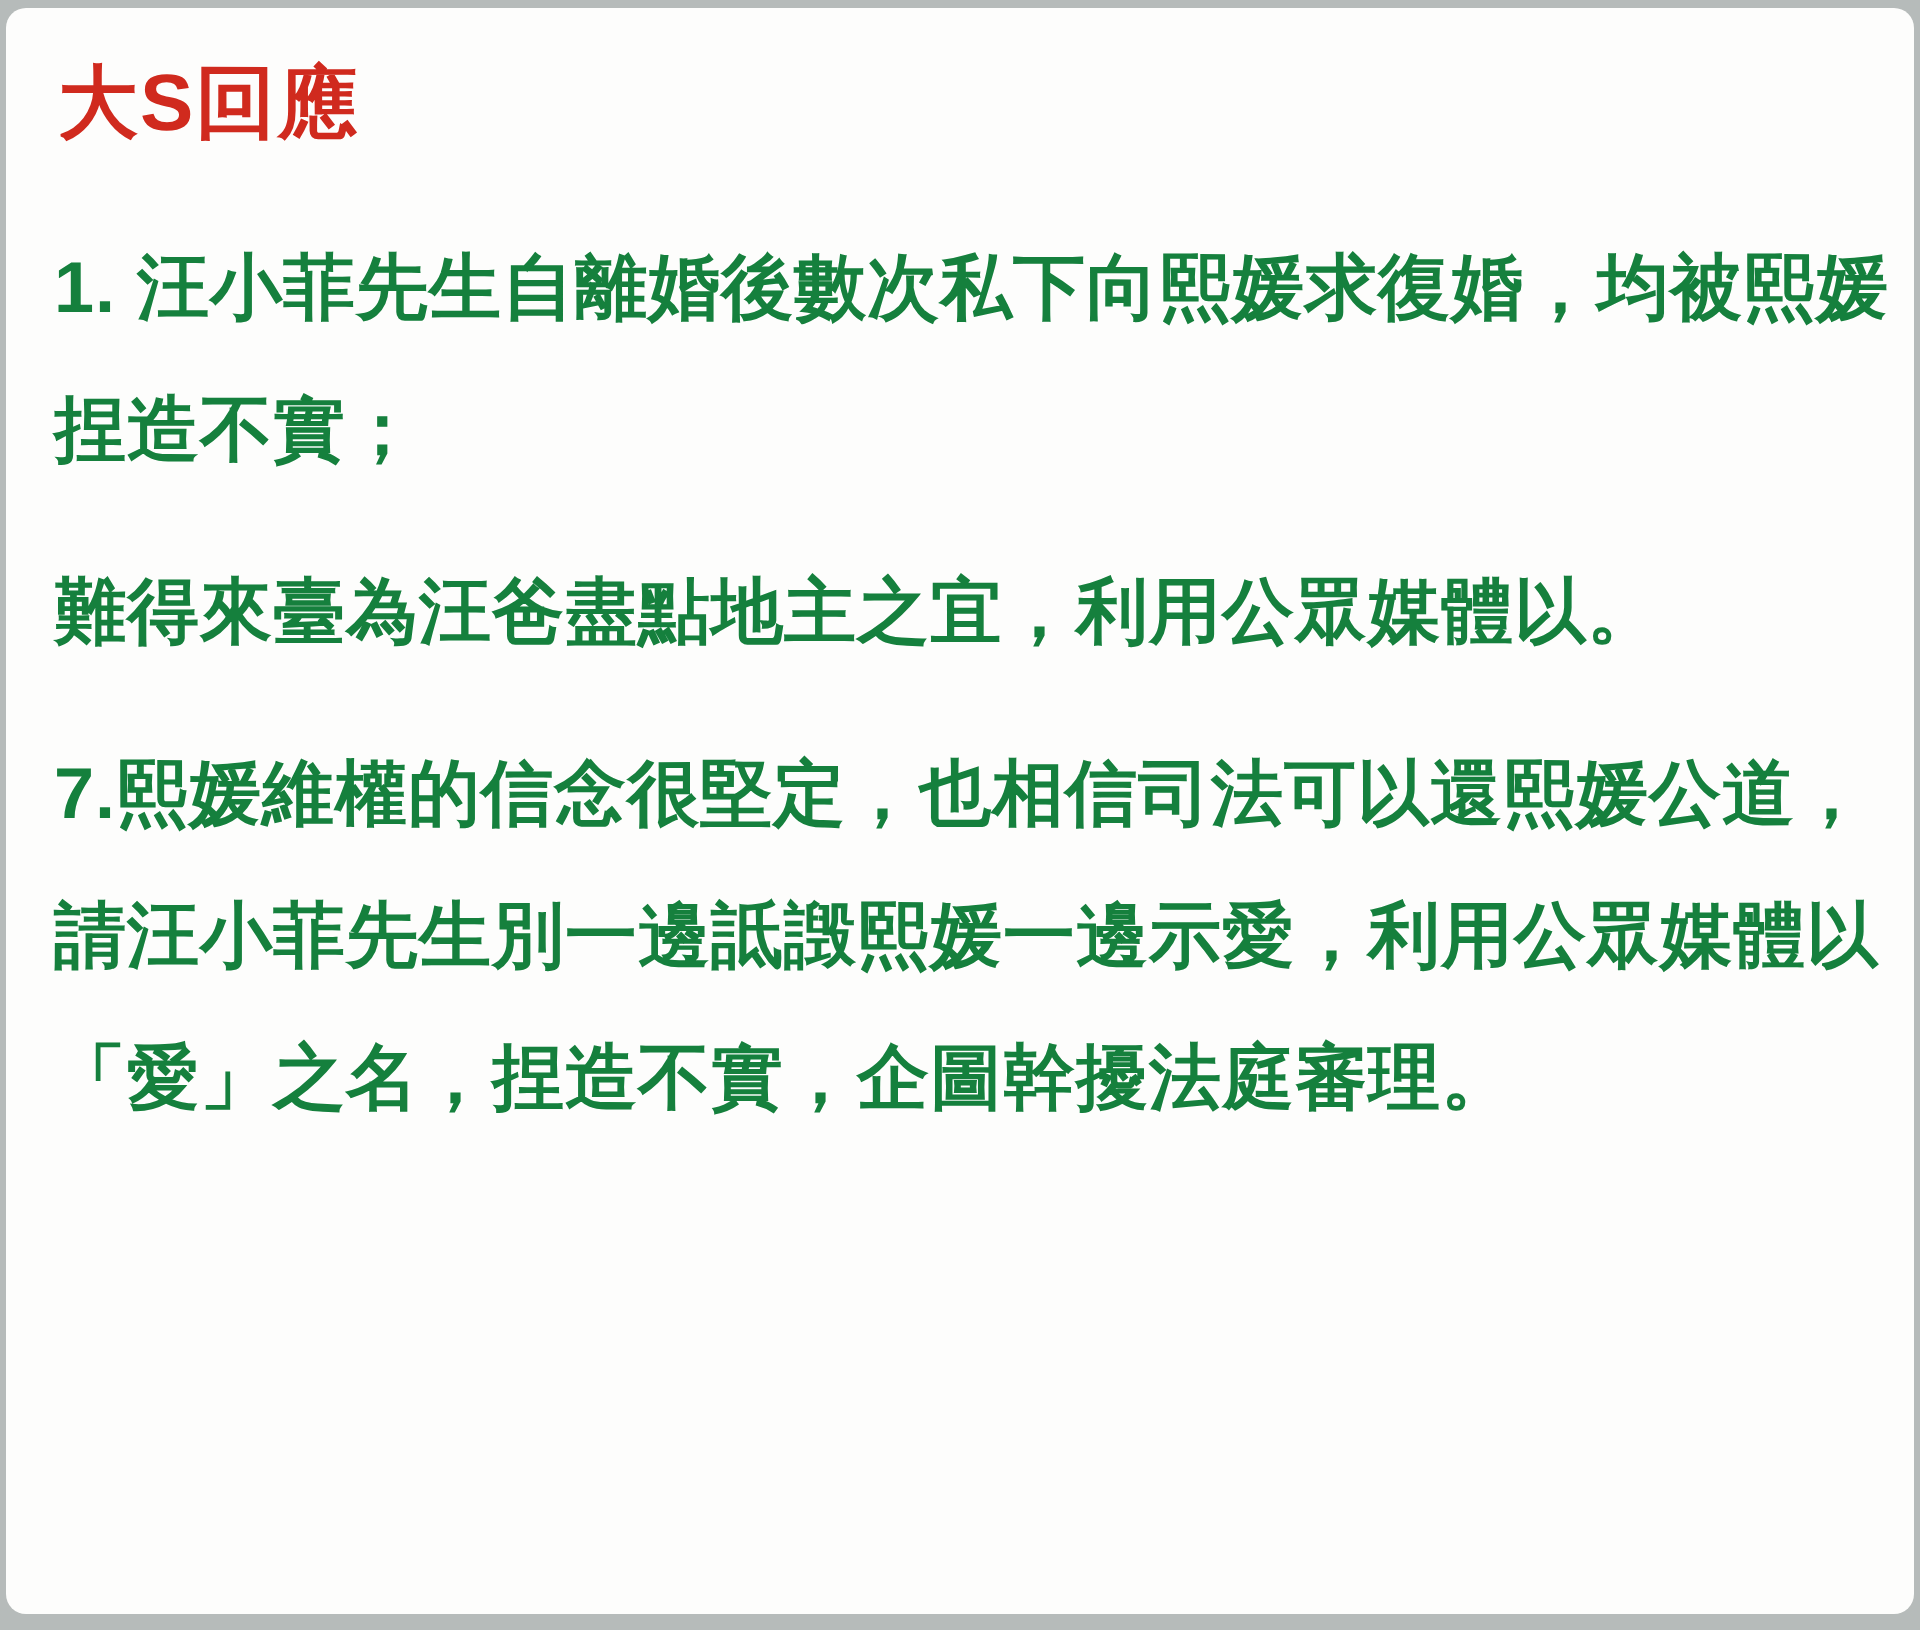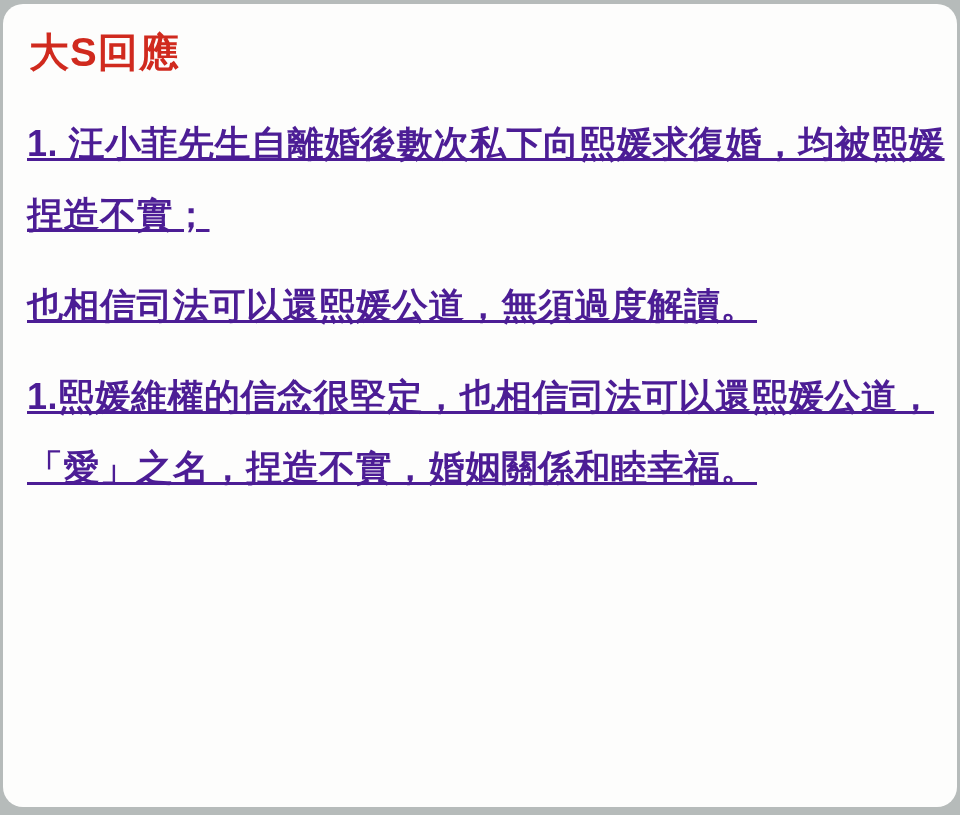--- a/index.html
+++ b/index.html
@@ -14,39 +14,38 @@
     font-family: "Liberation Sans", sans-serif;
     overflow: hidden;
   }
   .card {
     position: absolute;
     top: 4px;
     left: 3px;
     right: 3px;
     bottom: 8px;
     background: #fdfdfc;
-    border-radius: 20px;
+    border-radius: 10px;
     padding: 28px 24px 0 24px;
     box-sizing: border-box;
     overflow: hidden;
   }
   .title {
     margin: 0 0 36px 2px;
     font-size: 40px;
     line-height: 1;
     font-weight: 700;
     color: #d02a1e;
     letter-spacing: 1px;
   }
   .para {
     margin: 0 0 20px 0;
     font-size: 36px;
     font-weight: 700;
-    color: #4c1d95;
-    text-decoration: underline;
+    color: #15803d;
   }
   .line {
     line-height: 71px;
     white-space: nowrap;
     letter-spacing: 0.5px;
   }
 </style>
 </head>
 <body>
 
@@ -56,21 +55,22 @@
 
   <div class="para">
     <div class="line">1. 汪小菲先生自離婚後數次私下向熙媛求復婚，均被熙媛</div>
     <div class="line">捏造不實；</div>
   </div>
 
   <div class="para">
   </div>
 
   <div class="para">
-    <div class="line">也相信司法可以還熙媛公道，無須過度解讀。</div>
+    <div class="line">難得來臺為汪爸盡點地主之宜，利用公眾媒體以。</div>
   </div>
 
   <div class="para">
-    <div class="line">1.熙媛維權的信念很堅定，也相信司法可以還熙媛公道，</div>
-    <div class="line">「愛」之名，捏造不實，婚姻關係和睦幸福。</div>
+    <div class="line">7.熙媛維權的信念很堅定，也相信司法可以還熙媛公道，</div>
+    <div class="line">請汪小菲先生別一邊詆譭熙媛一邊示愛，利用公眾媒體以</div>
+    <div class="line">「愛」之名，捏造不實，企圖幹擾法庭審理。</div>
   </div>
 
 </div>
 
 </body></html>

